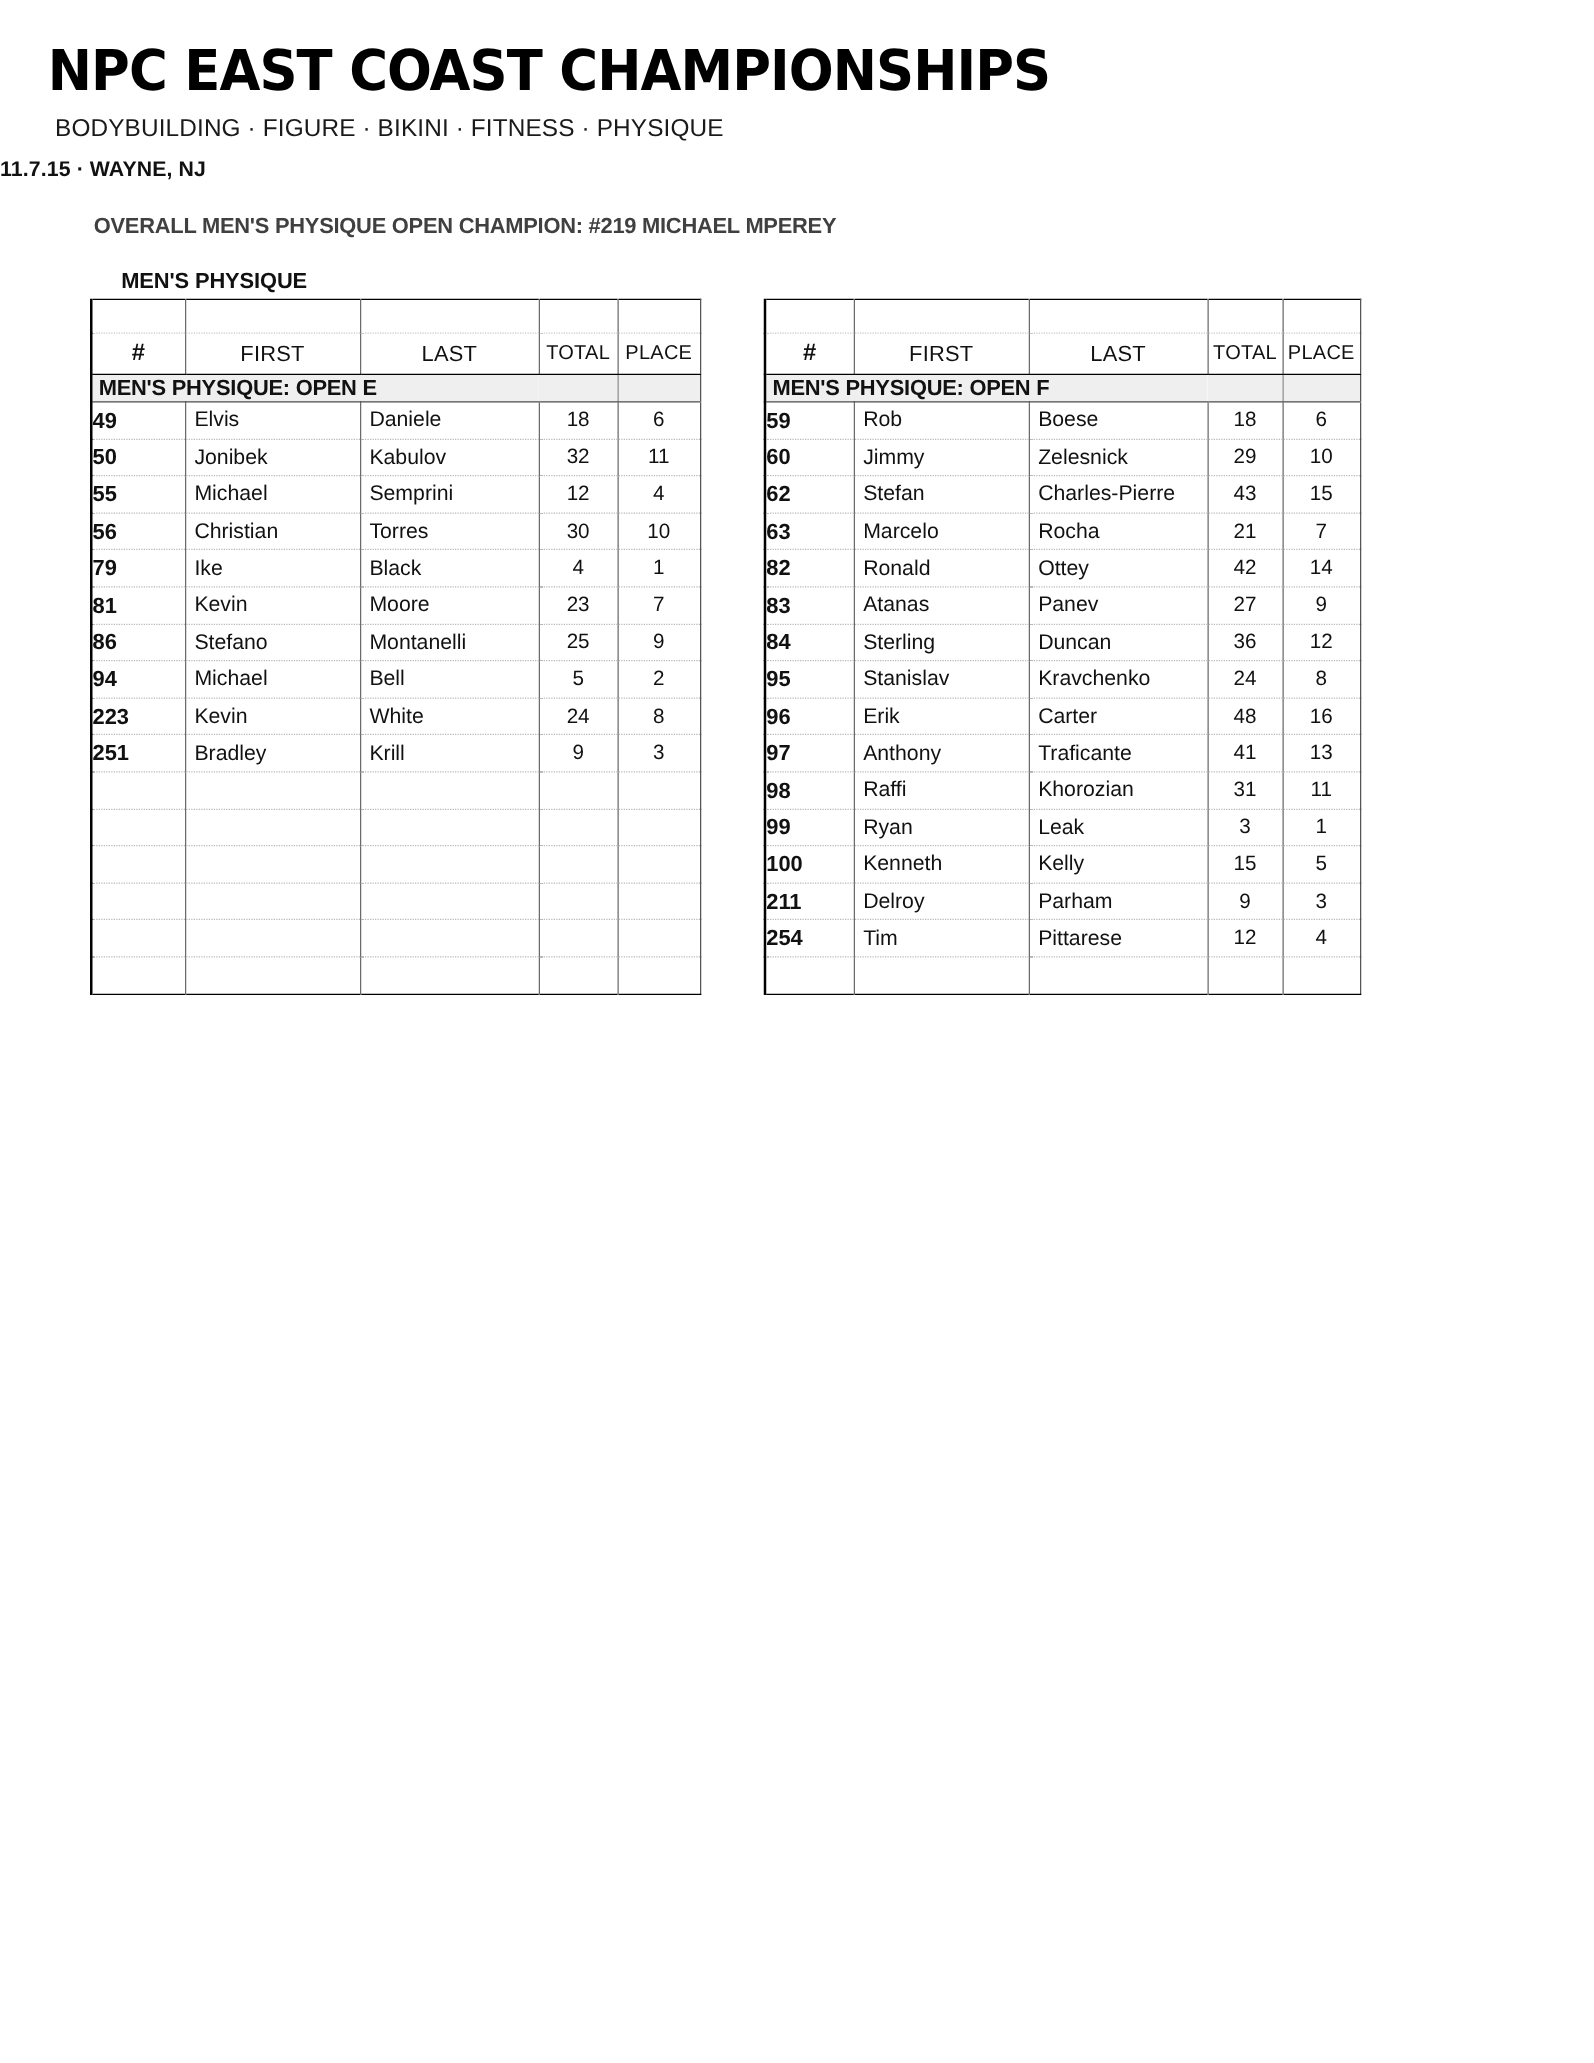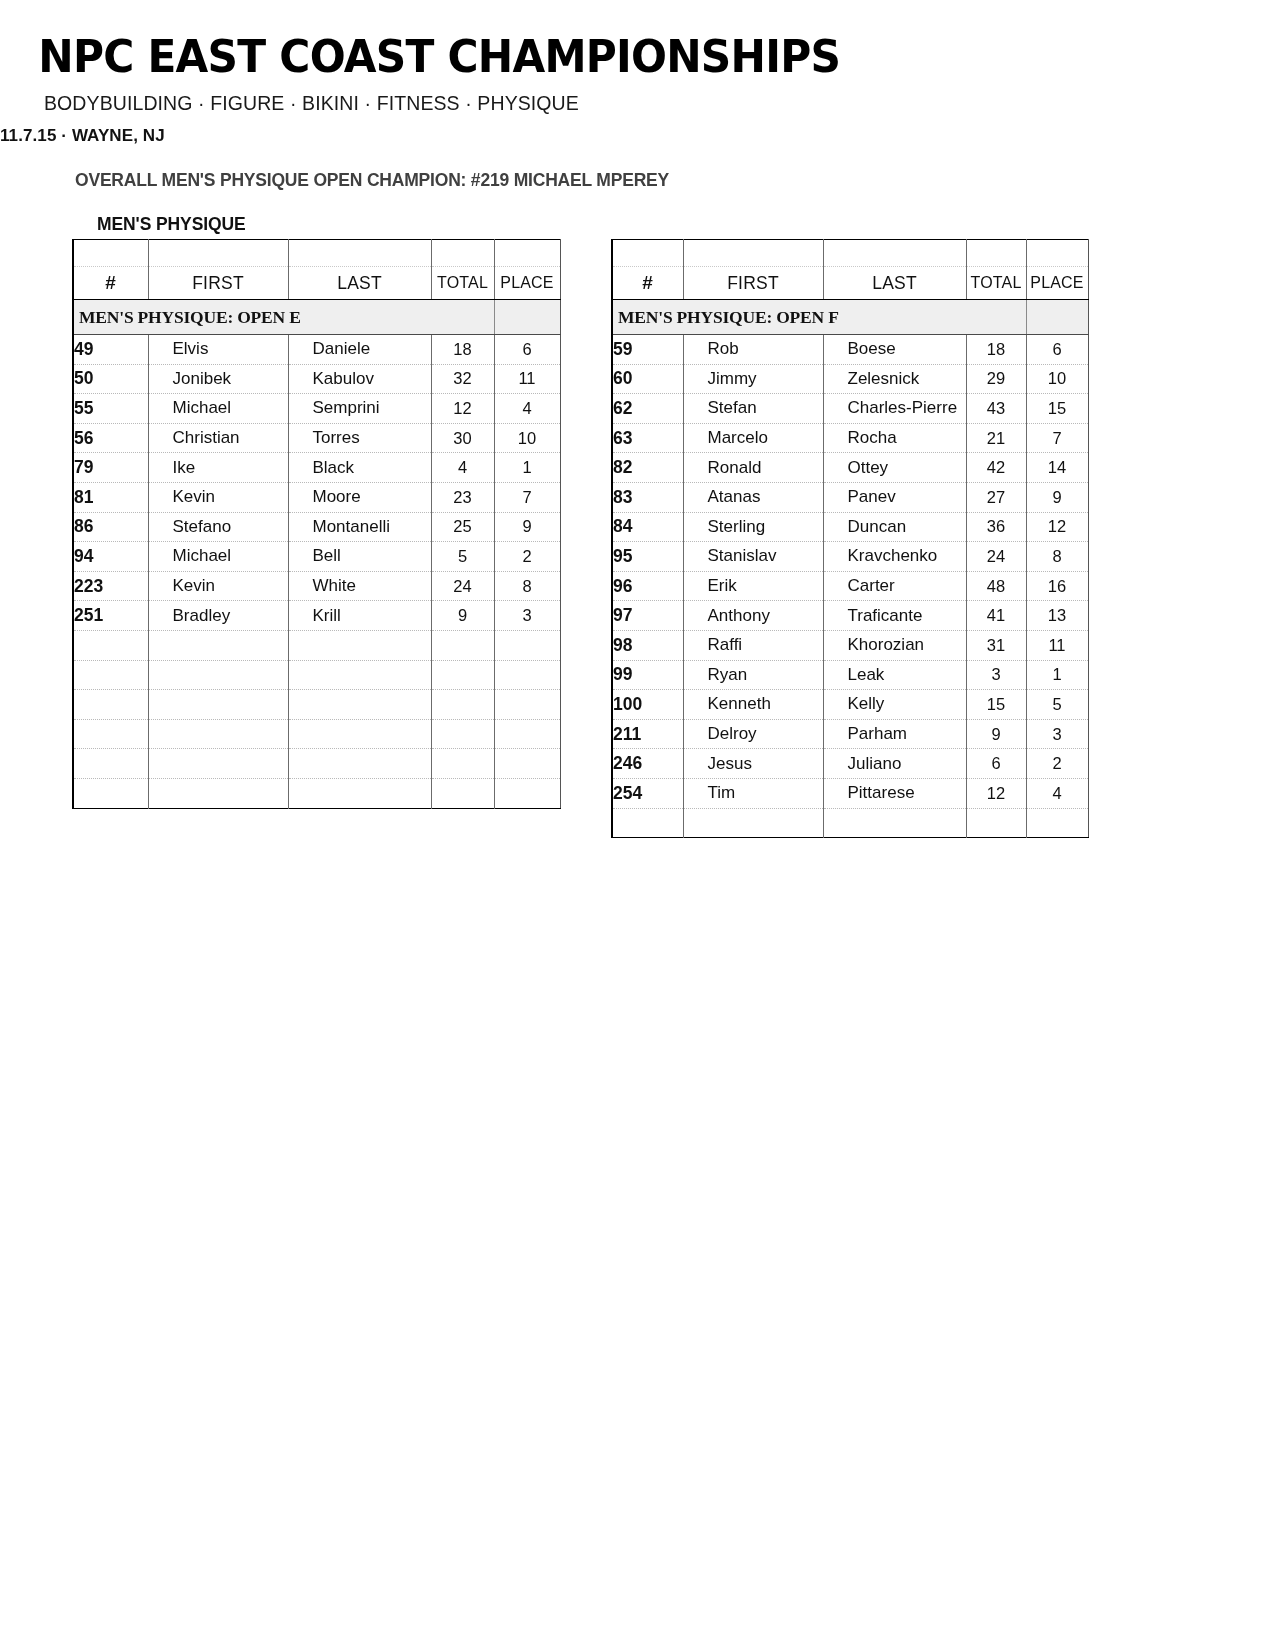--- a/index.html
+++ b/index.html
@@ -140,44 +140,43 @@
     height: 33px;
     border-bottom: 1.6px solid #000000;
     letter-spacing: 0.2px;
   }
   tr.head-row td.h-num { font-weight: bold; font-size: 19px; }
   tr.head-row td.h-total, tr.head-row td.h-place { font-size: 16px; }
 
   
   tr.cat-row td {
     background: #efefef;
-    height: 35px;
+    height: 22px;
     border-bottom: 1.3px solid #4a4a4a;
     border-right-color: #8a8a8a;
-    font-family: Liberation Serif, serif;
   }
   tr.cat-row td.cat-label {
     font-weight: bold;
     font-size: 17.5px;
     letter-spacing: -0.2px;
     padding-left: 5px;
     color: #111111;
     border-right: none;
   }
 
   
   tr.data-row td.d-num {
     padding-right: 12px;
     font-weight: bold;
     font-size: 17.5px;
   }
   tr.data-row td.d-first,
   tr.data-row td.d-last {
     text-align: left;
-    padding-left: 24px;
+    padding-left: 7px;
     font-size: 17px;
   }
   tr.data-row td.d-total,
   tr.data-row td.d-place {
     text-align: center;
     font-size: 16.5px;
   }
 
   
   tr.empty-row td { height: 29.6px; }
@@ -464,27 +463,20 @@
             <td class="d-place">5</td>
           </tr>
           <tr class="data-row">
             <td class="d-num">211</td>
             <td class="d-first">Delroy</td>
             <td class="d-last">Parham</td>
             <td class="d-total">9</td>
             <td class="d-place">3</td>
           </tr>
           <tr class="data-row">
-            <td class="d-num">246</td>
-            <td class="d-first">Jesus</td>
-            <td class="d-last">Juliano</td>
-            <td class="d-total">6</td>
-            <td class="d-place">2</td>
-          </tr>
-          <tr class="data-row">
             <td class="d-num">254</td>
             <td class="d-first">Tim</td>
             <td class="d-last">Pittarese</td>
             <td class="d-total">12</td>
             <td class="d-place">4</td>
           </tr>
           <tr class="empty-row last-empty">
             <td></td>
             <td></td>
             <td></td>

